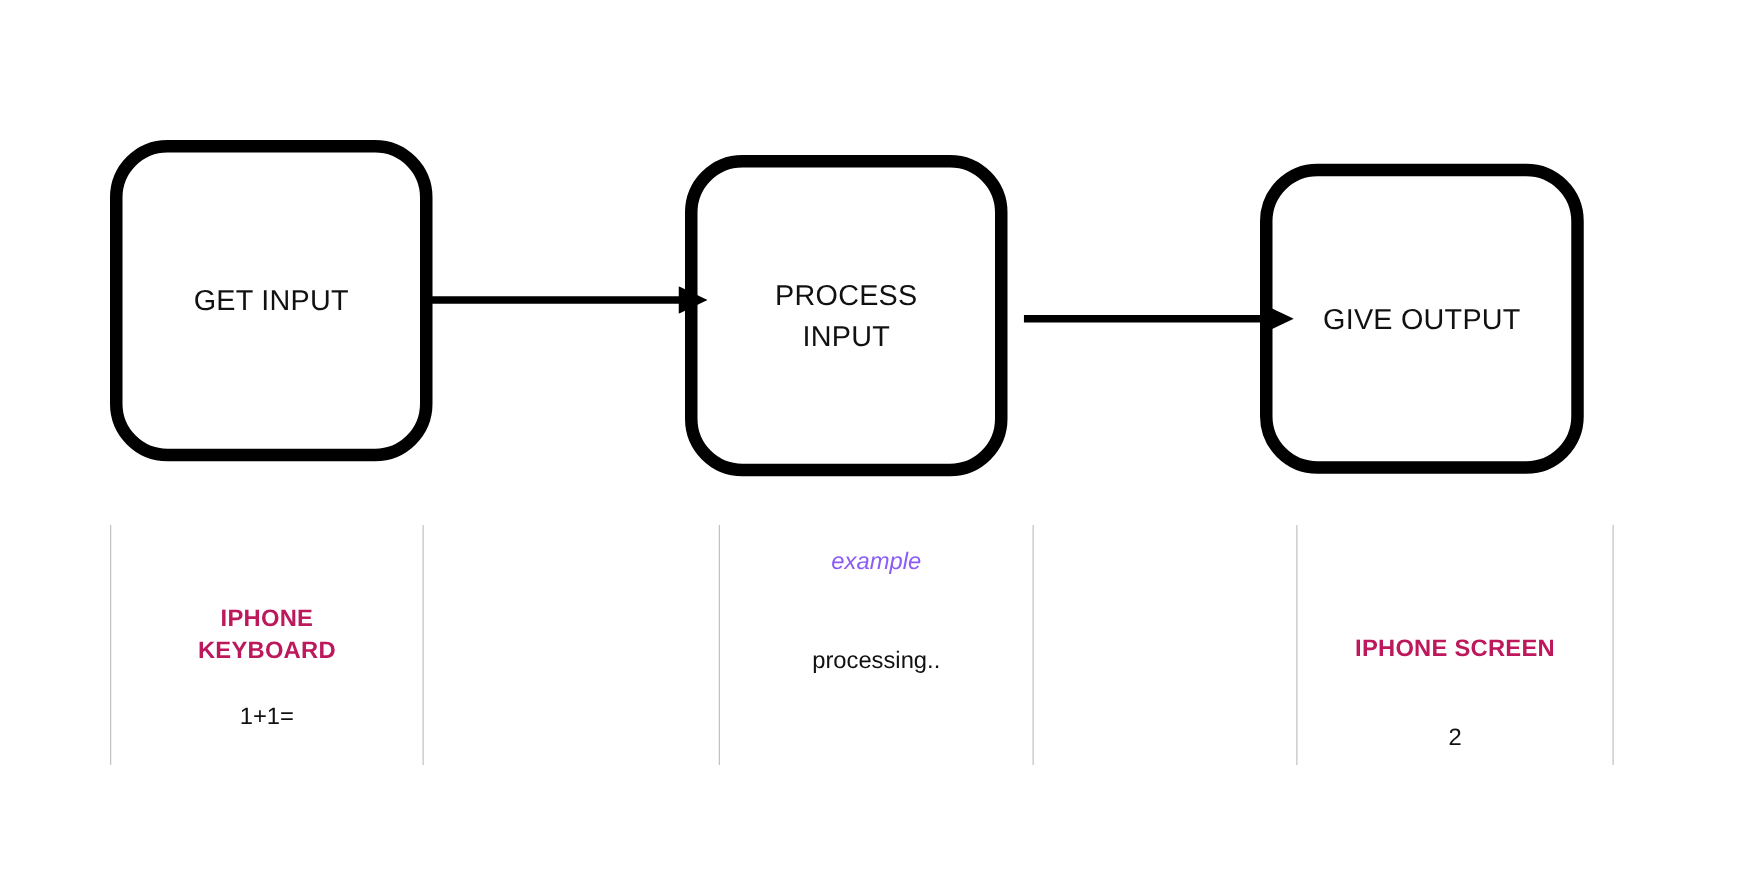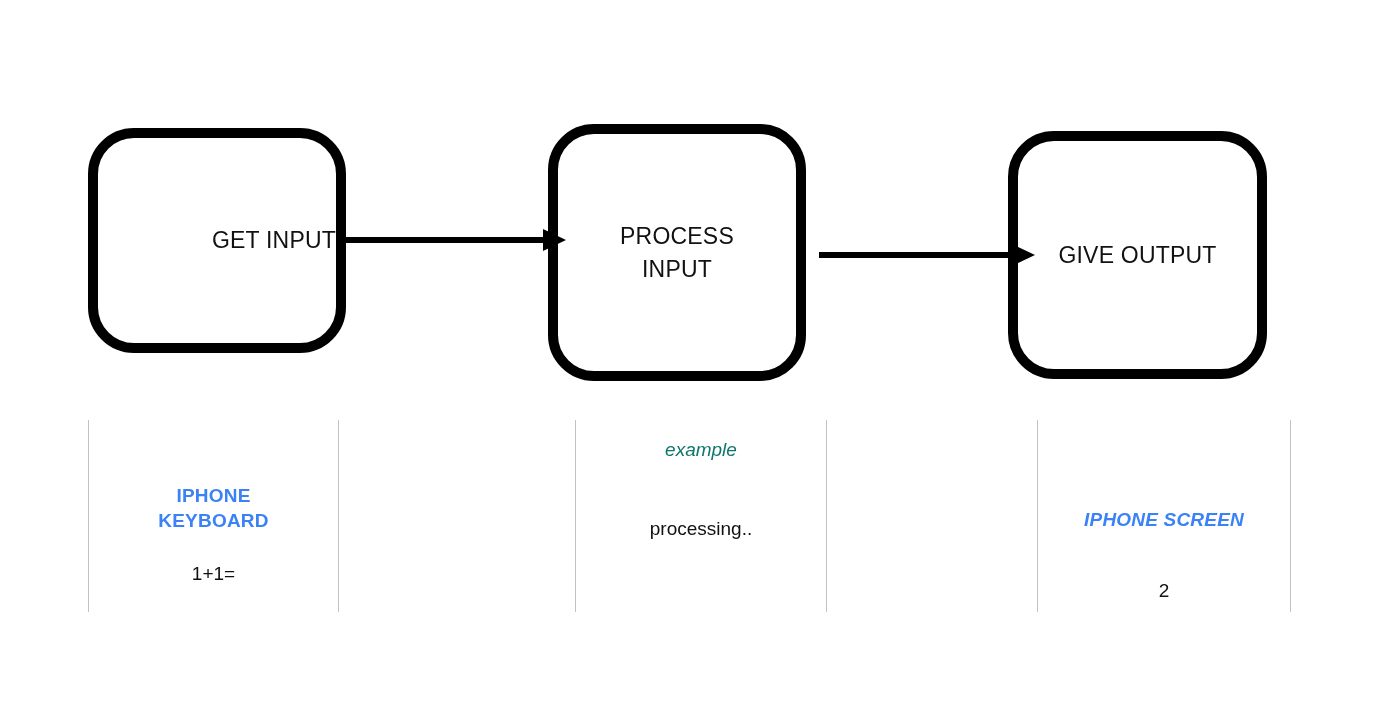--- a/index.html
+++ b/index.html
@@ -35,21 +35,21 @@
   .flow-box-label {
     font-size: 23px;
     font-weight: 400;
     line-height: 1.42;
     text-align: center;
     letter-spacing: 0.2px;
     color: #111111;
     white-space: pre-line;
   }
 
-  #box-get-input   { left: 88px;   top: 128px; width: 258px; height: 225px; justify-content: flex-end; }
+  #box-get-input   { left: 88px;   top: 112px; width: 258px; height: 257px; }
   #box-process-input { left: 548px; top: 124px; width: 258px; height: 257px; }
   #box-give-output { left: 1008px; top: 131px; width: 259px; height: 248px; }
 
   
   .arrow {
     position: absolute;
     height: 22px;
     display: block;
   }
   #arrow-1 { left: 344px; top: 229px; width: 222px; }
@@ -75,46 +75,46 @@
   }
   #annot-col-1 { left: 89px;   width: 249px; }
   #annot-col-2 { left: 576px;  width: 250px; }
   #annot-col-3 { left: 1038px; width: 252px; }
 
   .annot-note {
     font-size: 19px;
     font-style: italic;
     font-weight: 400;
     line-height: 1.2;
-    color: #0f766e;
+    color: #8b5cf6;
   }
   .annot-title {
     font-size: 19px;
     font-weight: bold;
     line-height: 1.33;
     letter-spacing: 0.2px;
-    color: #3b82f6;
+    color: #be185d;
     white-space: pre-line;
   }
   .annot-value {
     font-size: 19px;
     font-weight: 400;
     line-height: 1.2;
     color: #111111;
   }
 
   
   #annot-col-1 .annot-title { margin-top: 63px; }
   #annot-col-1 .annot-value { margin-top: 29px; text-align: center; }
 
   #annot-col-2 .annot-note  { margin-top: 19px; }
   #annot-col-2 .annot-title { margin-top: 47px; }
   #annot-col-2 .annot-value { margin-top: 56px; }
 
-  #annot-col-3 .annot-title { margin-top: 87px; font-style: italic; }
+  #annot-col-3 .annot-title { margin-top: 87px; }
   #annot-col-3 .annot-value { margin-top: 48px; }
 </style>
 </head>
 <body>
 
 <div id="canvas">
 
   <div id="box-get-input" class="flow-box">
     <span class="flow-box-label">GET INPUT</span>
   </div>

